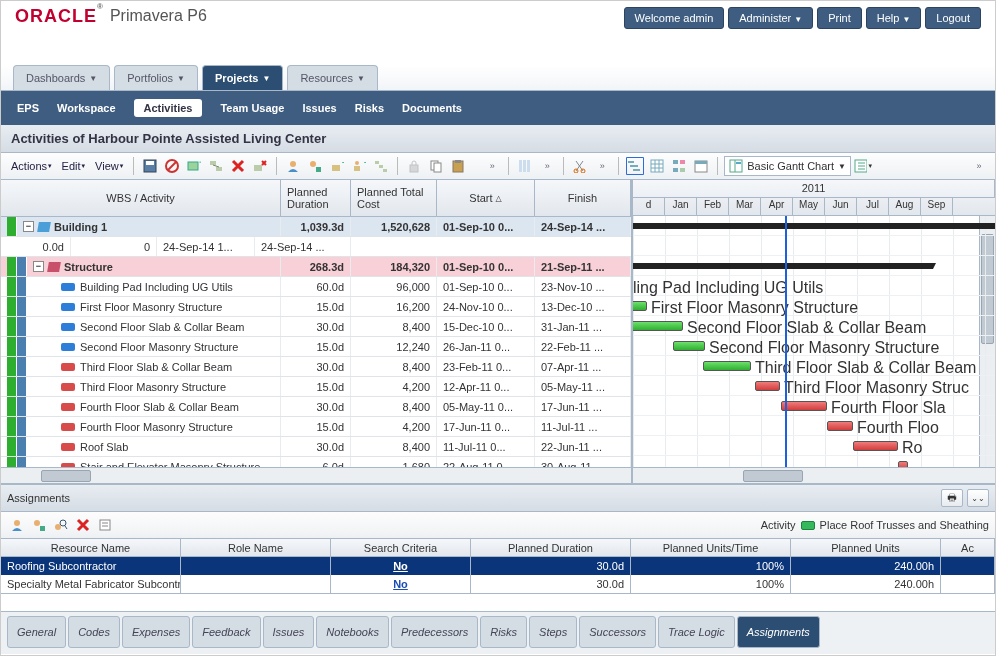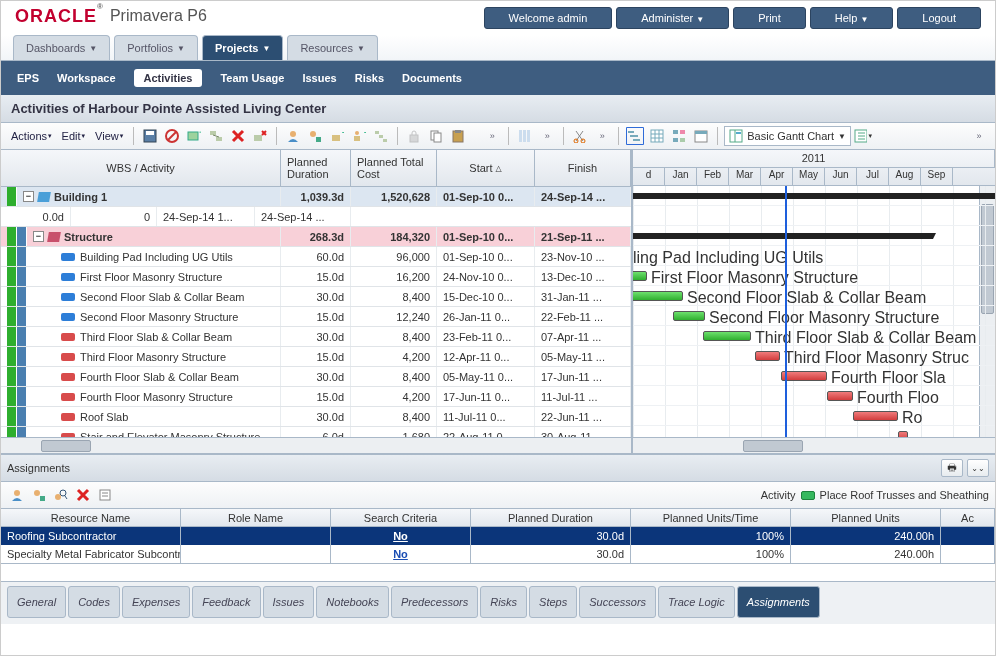--- a/index.html
+++ b/index.html
@@ -17,24 +17,24 @@
   }
   * { box-sizing: border-box; margin: 0; padding: 0; }
   body { font-family: Arial, Helvetica, sans-serif; font-size: 11px; color: var(--text); background: #fff; width: 996px; height: 656px; overflow: hidden; border: 1px solid #ccc; }
   
   .app-header { display:flex; align-items:flex-start; justify-content:space-between; padding:6px 14px; background:#fff; }
   .logo { display:flex; align-items:center; gap:6px; }
   .oracle { font:700 18px/1 "Arial Black",Arial; letter-spacing:1px; color:var(--oracle-red); position:relative; }
   .oracle sup { font-size:8px; color:#666; position:relative; top:-6px; }
   .prodname { font-size:16px; color:#555; font-weight:400; }
   .header-right { display:flex; gap:4px; align-items:center; }
-  .hbtn { background:var(--nav-bg); color:#fff; border:1px solid #2c4460; padding:4px 24px; font-size:11px; border-radius:3px; cursor:pointer; }
+  .hbtn { background:var(--nav-bg); color:#fff; border:1px solid #2c4460; padding:4px 10px; font-size:11px; border-radius:3px; cursor:pointer; }
   .hbtn .tri { font-size:8px; margin-left:3px; }
   
-  .main-tabs { display:flex; align-items:flex-end; gap:4px; padding:0 12px; border-bottom:1px solid var(--border); background:linear-gradient(#fff,#f2f5f8); }
+  .main-tabs { display:flex; align-items:flex-end; gap:4px; padding:0 12px; border-bottom:1px solid var(--border); background:linear-gradient(#fff,#f2f5f8);margin-top:30px; }
   .mtab { background:var(--tab-bg); border:1px solid var(--border); border-bottom:none; border-radius:4px 4px 0 0; padding:6px 12px; color:#556; cursor:pointer; display:flex; align-items:center; gap:4px; }
   .mtab.active { background:var(--tab-active); color:#fff; font-weight:700; }
   .mtab .tri { font-size:8px; }
   
   .subnav { display:flex; align-items:center; gap:18px; padding:8px 16px; background:var(--nav-bg); color:#fff; font-weight:700; }
   .subnav .sitem { cursor:pointer; }
   .subnav .sitem.active { background:#fff; color:#334; padding:3px 10px; border-radius:3px; }
   
   .section-title { background:linear-gradient(#e8edf2,#d5dce4); border-bottom:1px solid var(--border); padding:6px 10px; font-weight:700; font-size:13px; color:#334; }
   

